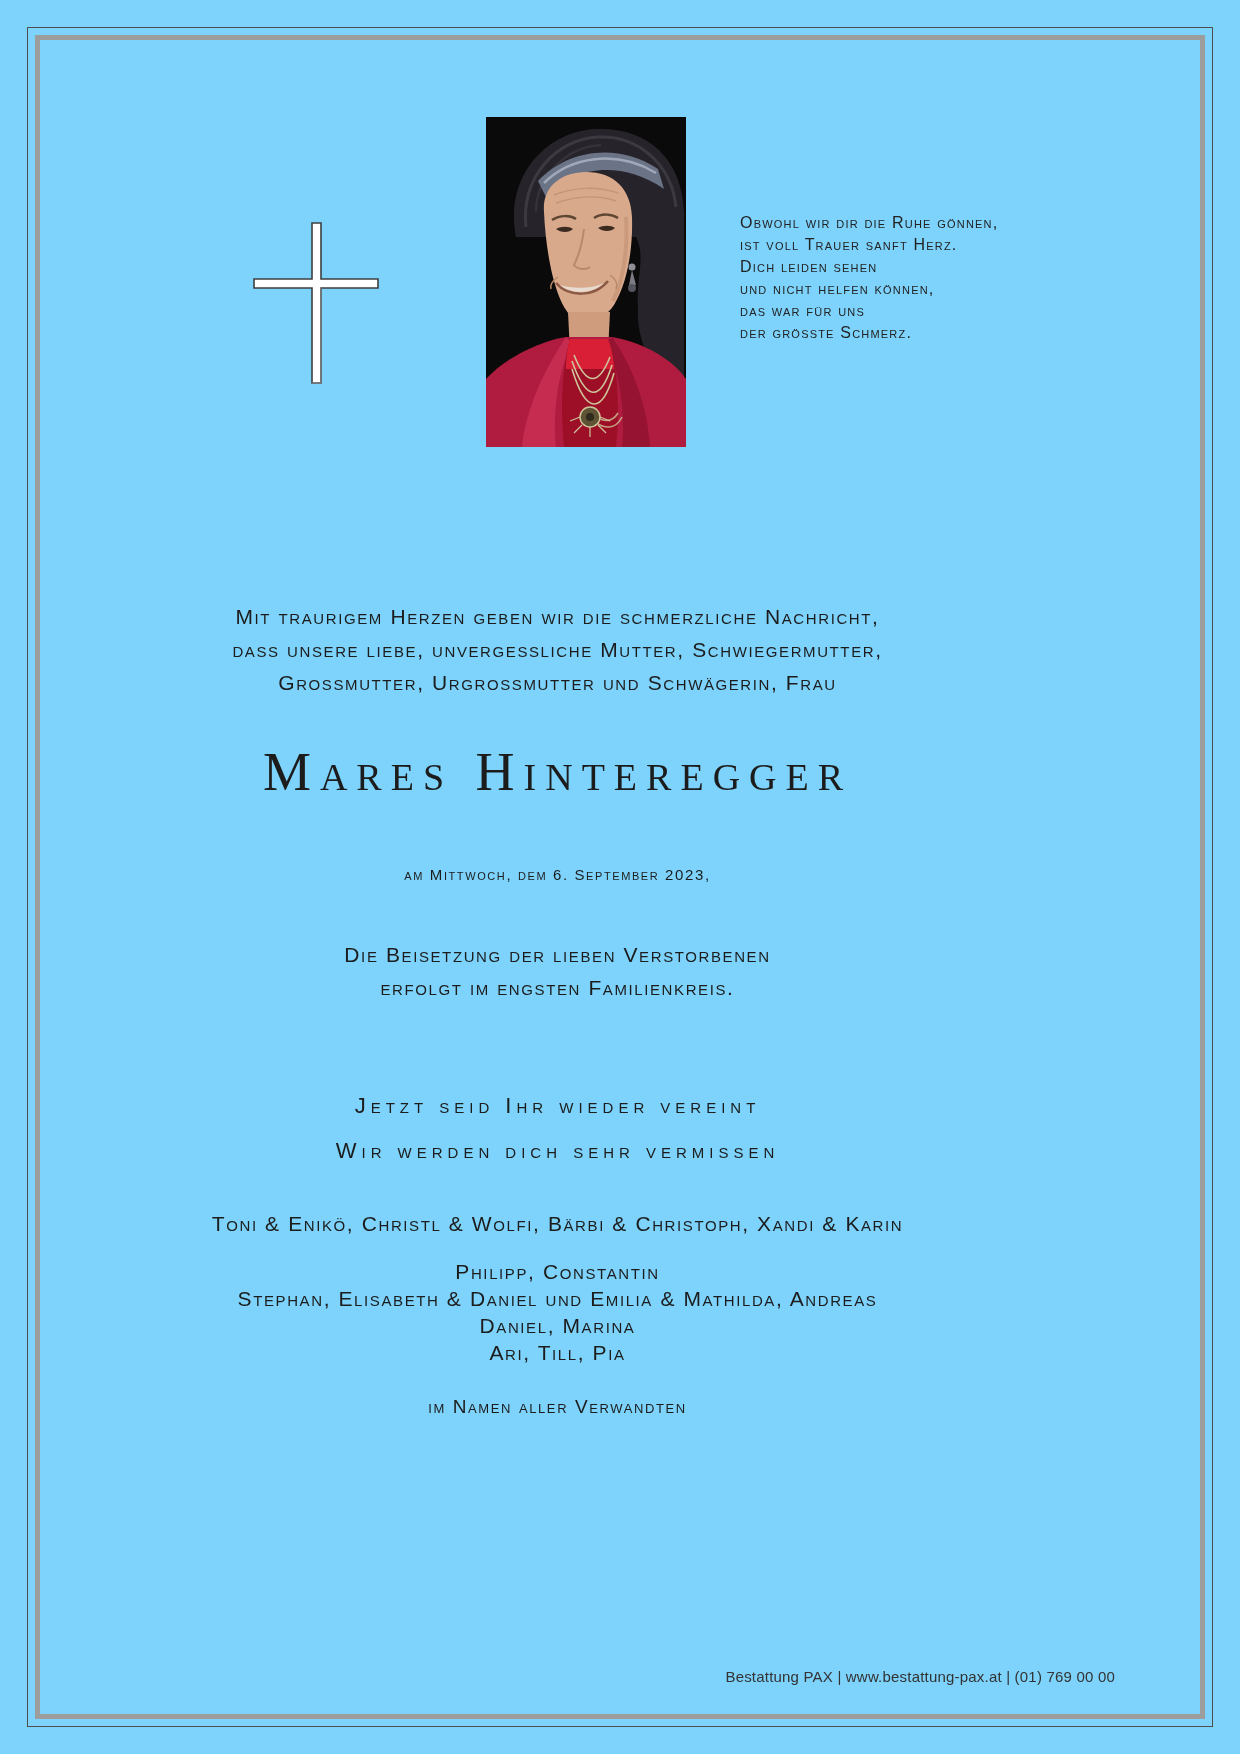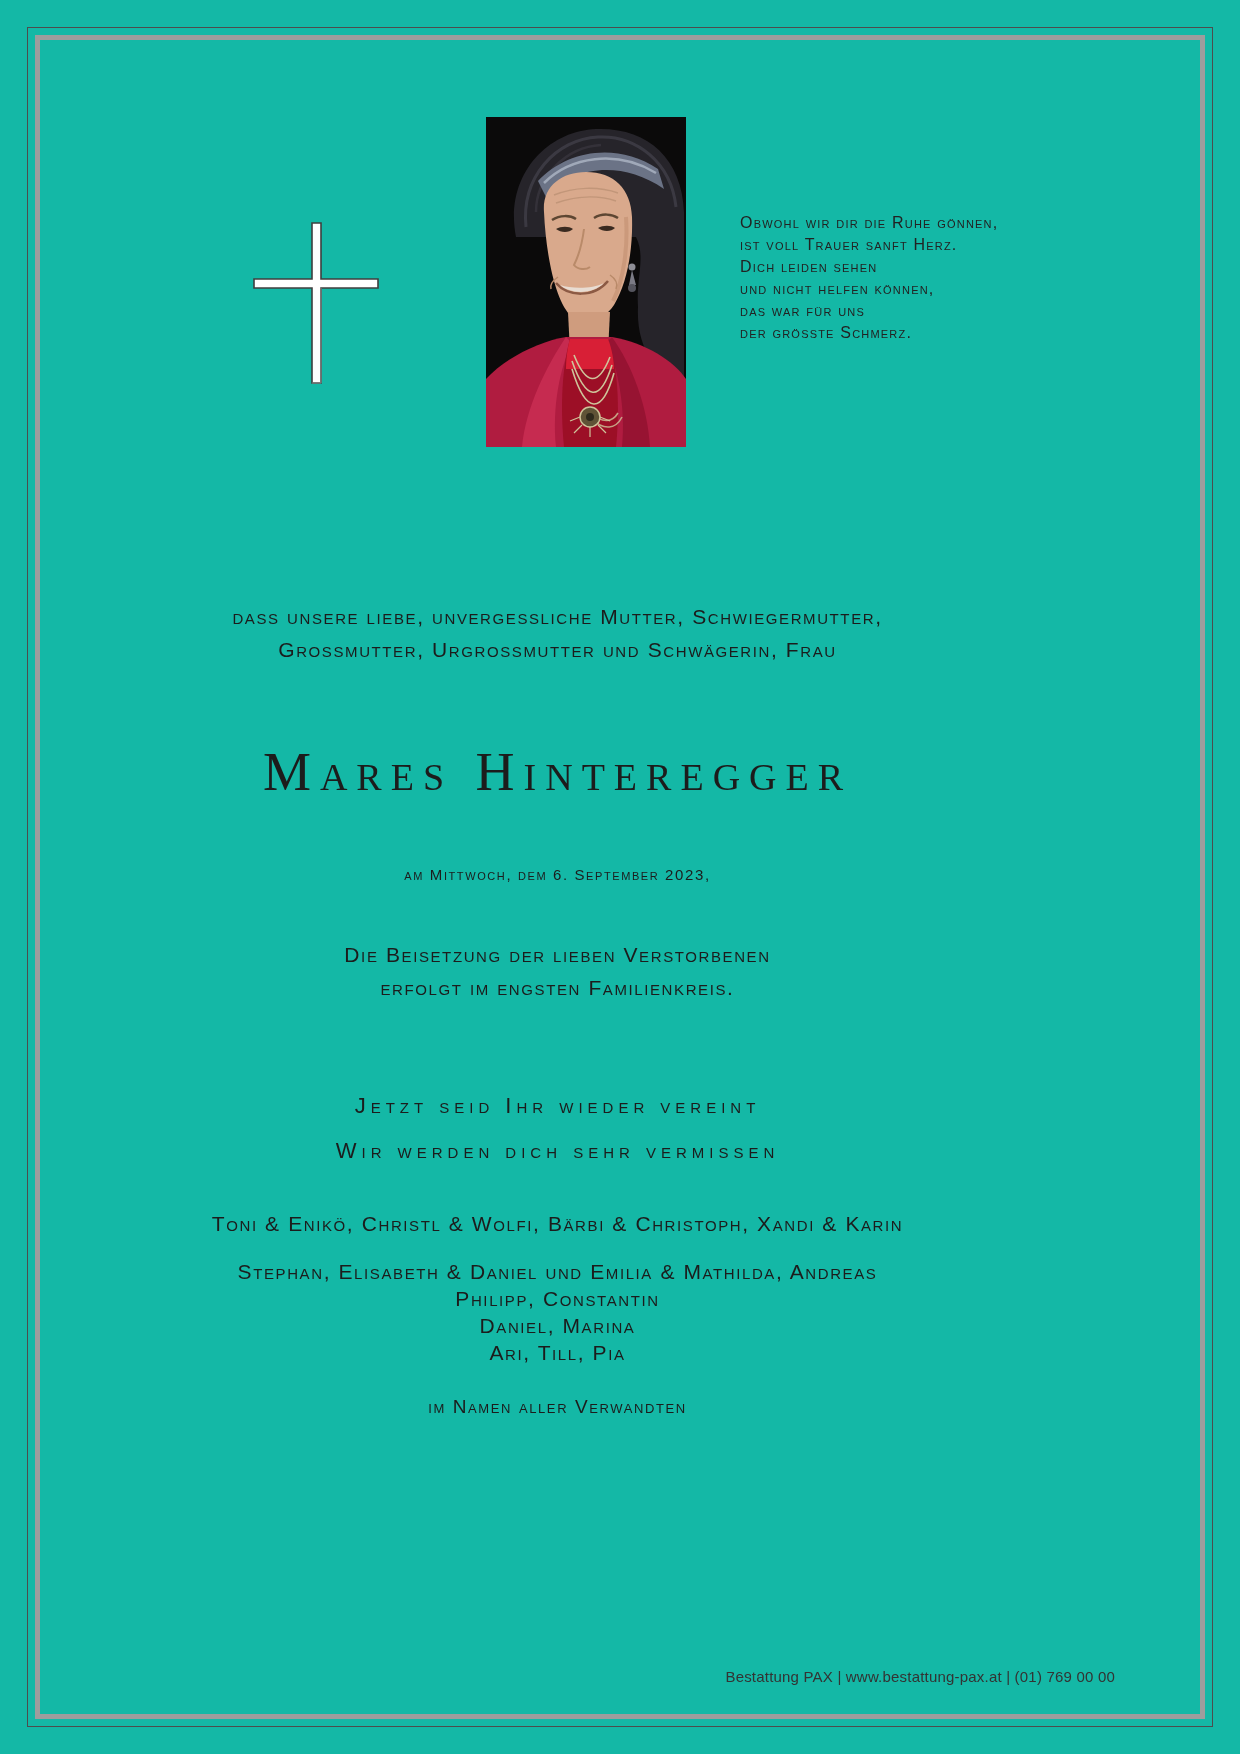--- a/index.html
+++ b/index.html
@@ -5,21 +5,21 @@
   html, body {
     margin: 0;
     padding: 0;
     background: #ffffff;
     font-family: "Liberation Sans", sans-serif;
   }
   .page {
     position: relative;
     width: 1240px;
     height: 1754px;
-    background: #14b8a6;
+    background: #7dd3fc;
     overflow: hidden;
     color: #1c1c1c;
   }
   
   .frame-outer {
     position: absolute;
     top: 27px; left: 27px; right: 27px; bottom: 27px;
     border: 1px solid #4d4d4d;
   }
   .frame-inner {
@@ -165,20 +165,21 @@
   <div class="poem">
     <span class="line">Obwohl wir dir die Ruhe gönnen,</span>
     <span class="line">ist voll Trauer sanft Herz.</span>
     <span class="line">Dich leiden sehen</span>
     <span class="line">und nicht helfen können,</span>
     <span class="line">das war für uns</span>
     <span class="line">der grösste Schmerz.</span>
   </div>
 
   <div class="text-col announcement">
+    <span class="line">Mit traurigem Herzen geben wir die schmerzliche Nachricht,</span>
     <span class="line">dass unsere liebe, unvergessliche Mutter, Schwiegermutter,</span>
     <span class="line">Grossmutter, Urgrossmutter und Schwägerin, Frau</span>
   </div>
 
   <h1 class="text-col deceased-name">Mares Hinteregger</h1>
 
   <div class="text-col death-info">
     <span class="line">am Mittwoch, dem 6. September 2023,</span>
   </div>
 
@@ -189,22 +190,22 @@
 
   <div class="text-col farewell">
     <span class="line">Jetzt seid Ihr wieder vereint</span>
     <span class="line">Wir werden dich sehr vermissen</span>
   </div>
 
   <div class="text-col mourners-1">
     <span class="line">Toni &amp; Enikö, Christl &amp; Wolfi, Bärbi &amp; Christoph, Xandi &amp; Karin</span>
   </div>
   <div class="text-col mourners-2">
+    <span class="line">Philipp, Constantin</span>
     <span class="line">Stephan, Elisabeth &amp; Daniel und Emilia &amp; Mathilda, Andreas</span>
-    <span class="line">Philipp, Constantin</span>
     <span class="line">Daniel, Marina</span>
     <span class="line">Ari, Till, Pia</span>
   </div>
 
   <div class="text-col closing">im Namen aller Verwandten</div>
 
   <div class="footer">Bestattung PAX | www.bestattung-pax.at | (01) 769 00 00</div>
 
 </div>
 

